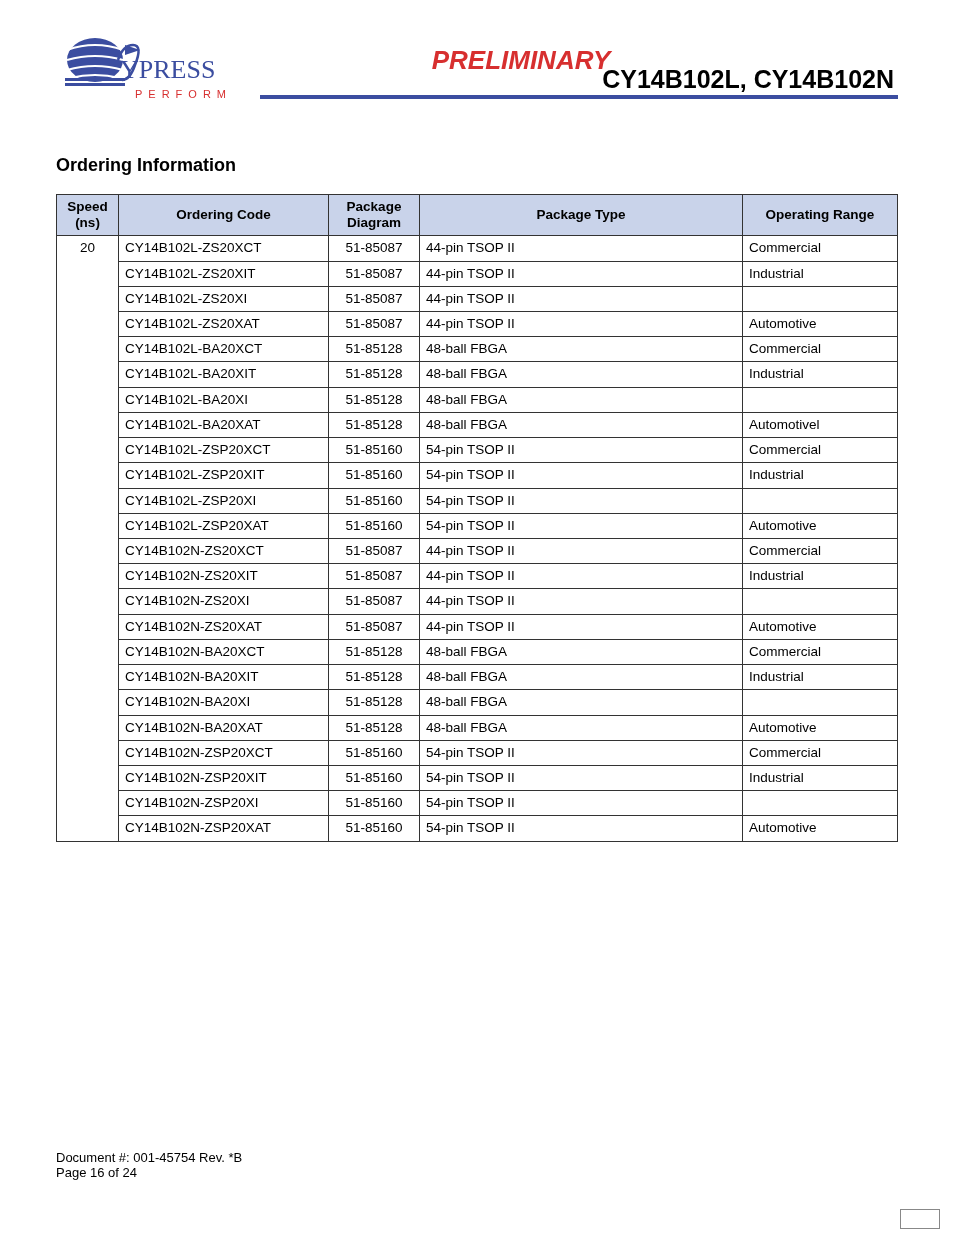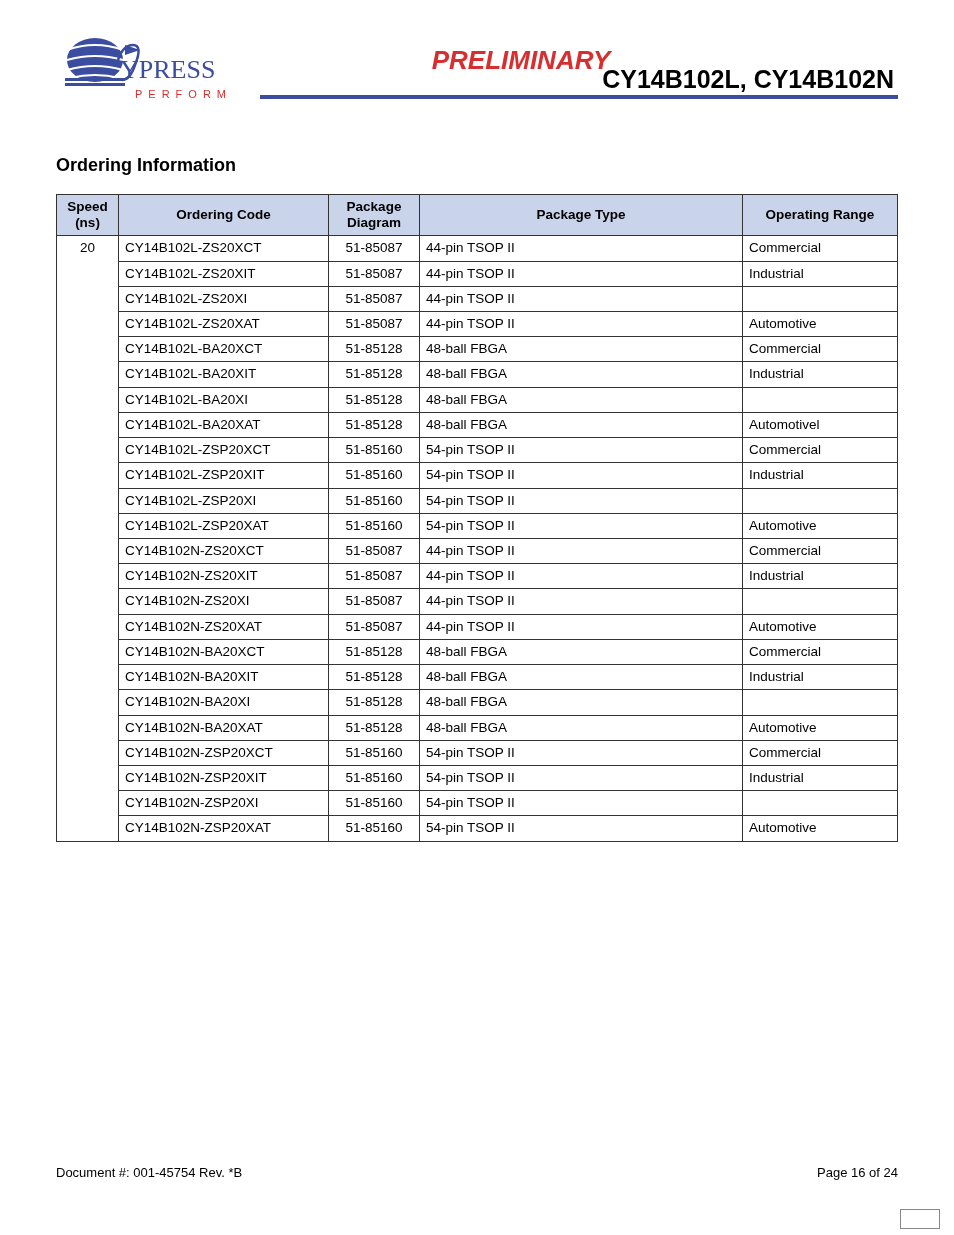--- a/index.html
+++ b/index.html
@@ -86,21 +86,22 @@
     .col-range { width: 155px; text-align: right; }
     td.center { }
     td.right { text-align: left; }
     .footer {
       position: absolute;
       bottom: 55px;
       left: 56px;
       right: 56px;
       font-size: 13px;
       display: flex;
-      justify-content: space-between;
+      justify-content: center;
+      flex-direction: column;
     }
     .small-box {
       position: absolute;
       bottom: 6px;
       right: 14px;
       width: 40px;
       height: 20px;
       border: 1px solid #888;
     }
     .logo-text {

